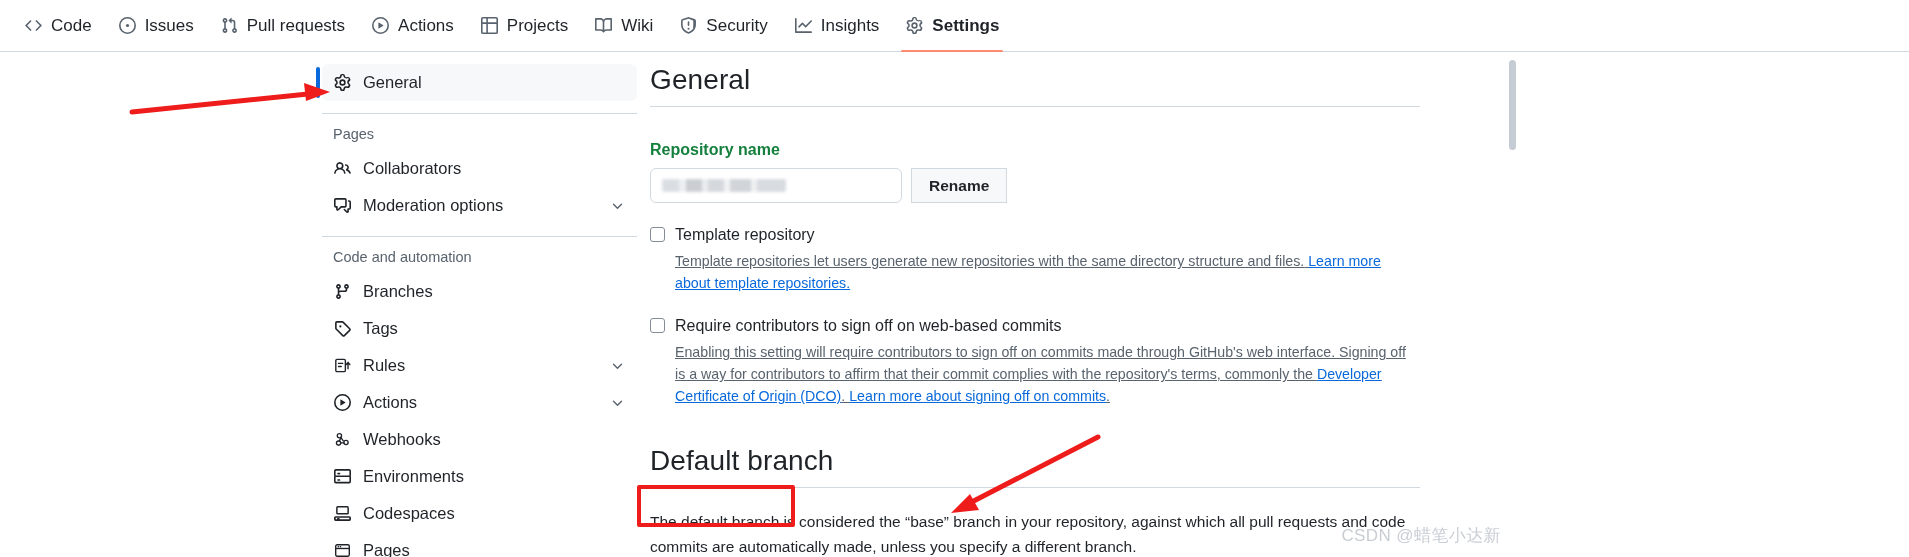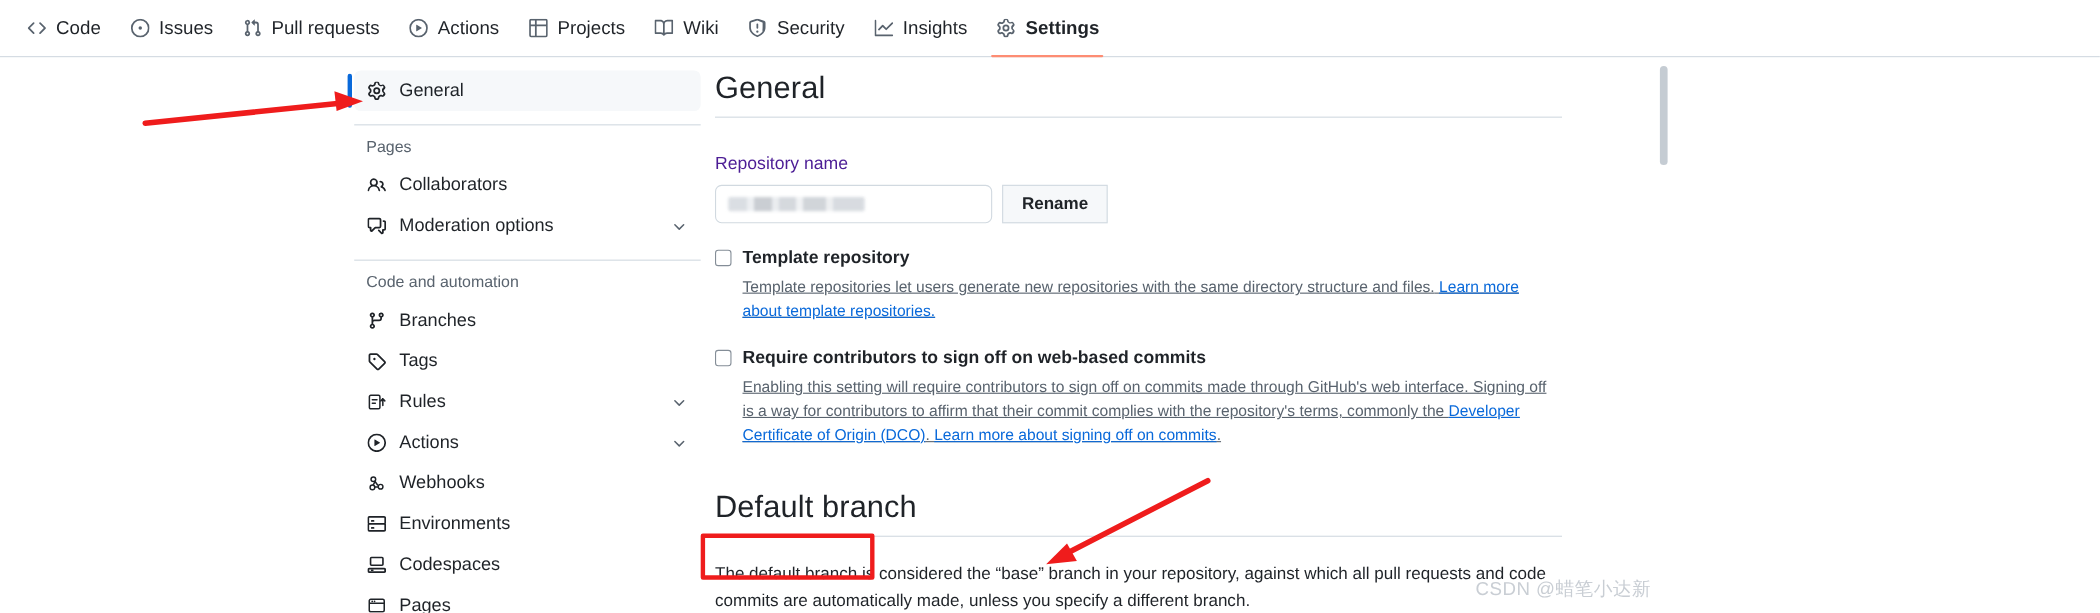--- a/index.html
+++ b/index.html
@@ -151,22 +151,22 @@
     padding-bottom: 10px;
     line-height: 1.15;
   }
   .sec-rule {
     height: 1px;
     background: #d1d9e0;
     margin-bottom: 22px;
   }
   .field-label {
     font-size: 16px;
-    font-weight: 400;
-    color: #4c1d95;
+    font-weight: 700;
+    color: #15803d;
     margin-bottom: 9px;
     margin-top: 34px;
   }
   .row-inline {
     display: flex;
     align-items: center;
     gap: 9px;
   }
   .text-input {
     width: 252px;
@@ -215,21 +215,21 @@
     width: 15px; height: 15px;
     border: 1px solid #848d97;
     border-radius: 3px;
     background: #fff;
     flex: none;
     margin-top: 2px;
     cursor: pointer;
   }
   .chk-label {
     font-size: 16px;
-    font-weight: 700;
+    font-weight: 400;
     color: #1f2328;
     line-height: 1.25;
     cursor: pointer;
   }
   .chk-desc {
     margin-left: 25px;
     margin-top: 5px;
     font-size: 14.2px;
     line-height: 1.55;
     color: #59636e;

